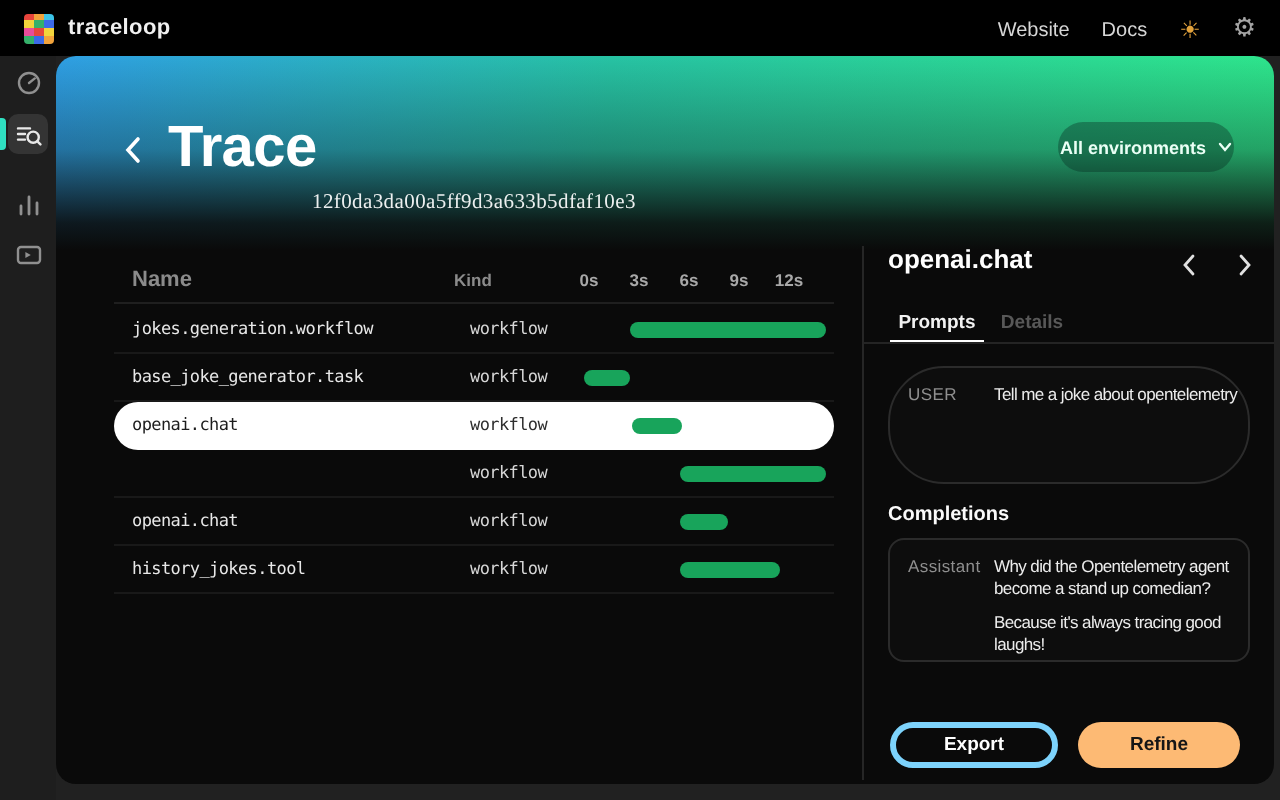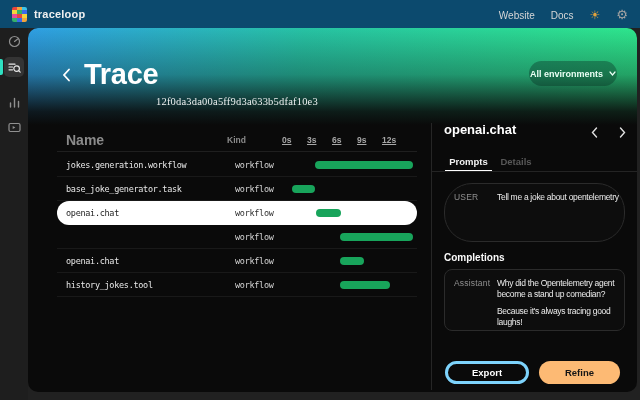--- a/index.html
+++ b/index.html
@@ -1,20 +1,20 @@
 <!DOCTYPE html>
 <html><head>
 <meta charset="utf-8">
 <style>
   * { margin:0; padding:0; box-sizing:border-box; }
   html,body { width:640px; height:400px; overflow:hidden; }
   body { background:#212121; font-family:"Liberation Sans", sans-serif; position:relative; }
 
   
-  .topbar { position:absolute; left:0; top:0; width:640px; height:28px; background:#0c4a6e;
+  .topbar { position:absolute; left:0; top:0; width:640px; height:28px; background:#000000;
             display:flex; align-items:center; padding:0 12px; }
   .brand { display:flex; align-items:center; gap:7px; }
   .logo { width:15px; height:15px; border-radius:2px; overflow:hidden; display:flex; flex-direction:column; }
   .logo .lrow { flex:1; display:flex; }
   .logo .lrow span { flex:1; }
   .brand-name { font-size:11px; font-weight:600; color:#f0f0f0; letter-spacing:.2px; }
   .top-right { margin-left:auto; display:flex; align-items:flex-end; gap:16px; }
   .toplink { font-size:10px; color:#d6d6d6; cursor:pointer; }
   .sun { font-family:"DejaVu Sans",sans-serif; font-size:12px; color:#e2a23c; line-height:1; cursor:pointer; }
   .gear { font-family:"DejaVu Sans",sans-serif; font-size:13px; color:#a3a3a3; line-height:1; cursor:pointer; }
@@ -38,24 +38,24 @@
               display:flex; align-items:center; justify-content:center; }
   .trace-title { position:absolute; left:56px; top:30px; font-size:29px; font-weight:700; color:#ffffff; letter-spacing:-.3px; }
   .trace-id { position:absolute; left:128px; top:68px; font-size:10.5px; color:rgba(255,255,255,.92); letter-spacing:.2px;font-family:Liberation Serif, serif; }
   .env-pill { position:absolute; left:501px; top:33px; width:88px; height:25px; border-radius:13px;
               background:rgba(6,38,30,.35); display:flex; align-items:center; justify-content:center; gap:6px;
               cursor:pointer; }
   .env-pill span { font-size:9px; color:#eafff5; font-weight:600; }
 
   
   .thead { position:absolute; left:29px; top:100px; width:360px; height:24px; border-bottom:1px solid #1f1f1f; }
-  .th-name { position:absolute; left:9px; top:0; line-height:24px; font-size:14px; color:#8b8b8b; font-weight:600; }
+  .th-name { position:absolute; left:9px; top:0; line-height:24px; font-size:11px; color:#8b8b8b; font-weight:600; }
   .th-kind { position:absolute; left:170px; top:0; line-height:24px; font-size:8.5px; color:#8b8b8b; font-weight:600; }
   .th-ticks { position:absolute; left:233px; top:0; width:124px; height:24px; }
-  .tick { position:absolute; top:0; width:25px; line-height:24px; text-align:left; font-size:8.5px; color:#a8a8a8; font-weight:600;text-decoration:underline; }
+  .tick { position:absolute; top:0; width:25px; line-height:24px; text-align:center; font-size:8.5px; color:#a8a8a8; font-weight:600; }
 
   .row { position:absolute; left:29px; width:360px; height:24px; border-bottom:1px solid #191919; cursor:pointer; }
   .row .name { position:absolute; left:9px; top:0; line-height:24px; font-size:8.5px; color:#e8e8e8;
                font-family:"DejaVu Sans Mono", monospace; letter-spacing:-.3px; }
   .row .kind { position:absolute; left:178px; top:0; line-height:24px; font-size:8.5px; color:#d6d6d6;
                font-family:"DejaVu Sans Mono", monospace; letter-spacing:-.3px; }
   .row .timeline { position:absolute; left:233px; top:0; width:124px; height:24px; }
   .bar { position:absolute; top:8px; height:8px; border-radius:4px; background:#18a45b; }
   .row.selected { background:#ffffff; border-radius:12px; border-bottom:none; z-index:2; }
   .row.selected .name { color:#1c1c1c; }

